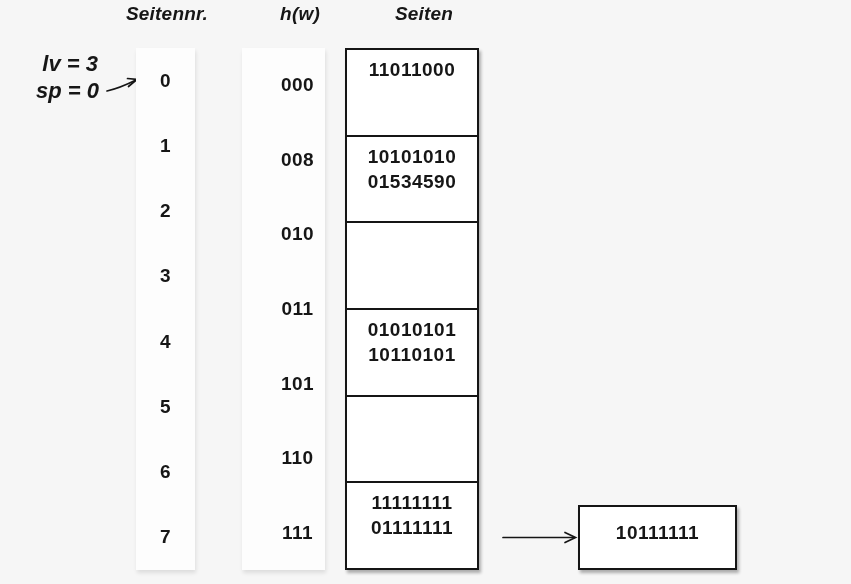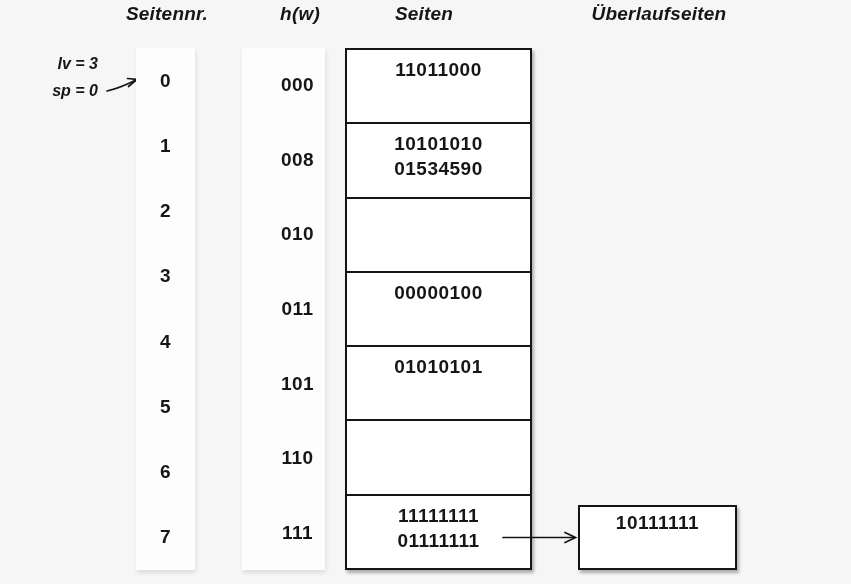--- a/index.html
+++ b/index.html
@@ -26,21 +26,21 @@
     white-space:nowrap;
     letter-spacing:0.2px;
   }
   
   .annot{
     position:absolute;
     left:36px;
     top:50px;
     width:62px;
     text-align:right;
-    font-size:16px;
+    font-size:22px;
     font-style:italic;
     font-weight:bold;
     line-height:27px;
     white-space:nowrap;
   }
   .arrow-svg{position:absolute;}
   
   .strip{
     position:absolute;
     top:48px;
@@ -68,21 +68,21 @@
     justify-content:center;
     font-size:19px;
     font-weight:bold;
     letter-spacing:0.5px;
   }
   
   .bucket-box{
     position:absolute;
     left:345px;
     top:48px;
-    width:187px;
+    width:134px;
     height:522px;
     background:#ffffff;
     border:2px solid #151515;
     box-sizing:border-box;
     box-shadow:2px 3px 3px rgba(0,0,0,0.30);
     display:flex;
     flex-direction:column;
   }
   .cell{
     flex:1;
@@ -101,38 +101,37 @@
   .overflow-box{
     position:absolute;
     left:578px;
     top:505px;
     width:159px;
     height:65px;
     background:#ffffff;
     border:2px solid #151515;
     box-sizing:border-box;
     box-shadow:2px 3px 3px rgba(0,0,0,0.30);
-    padding-top:3px;
+    padding-top:13px;
     text-align:center;
     font-size:19px;
     font-weight:bold;
     line-height:25px;
     letter-spacing:0.5px;
   }
   svg line, svg path{stroke:#151515;stroke-width:1.7;fill:none;stroke-linecap:round;}
 </style>
 </head>
 <body>
 
 <div class="stage">
 
   <div class="hdr" style="left:167px">Seitennr.</div>
   <div class="hdr" style="left:300px">h(w)</div>
   <div class="hdr" style="left:424px">Seiten</div>
-  <div class="hdr" style="left:659px">Überlaufseiten</div>
 
   <div class="annot">
     <div>lv = 3</div>
     <div>sp = 0</div>
   </div>
   <svg class="arrow-svg" style="left:104px;top:72px" width="40" height="26">
     <path d="M3,19 Q16,16 32,8"></path>
     <path d="M24.5,14.5 L33,7.5 L23.5,6.5"></path>
   </svg>
 
@@ -167,25 +166,22 @@
     </div>
     <div class="cell">
       <div>10101010</div>
       <div>01534590</div>
     </div>
     <div class="cell">
       <div></div>
       <div></div>
     </div>
     <div class="cell">
-      <div>00000100</div>
-      <div></div>
-    </div>
-    <div class="cell">
       <div>01010101</div>
+      <div>10110101</div>
     </div>
     <div class="cell">
       <div></div>
       <div></div>
     </div>
     <div class="cell">
       <div>11111111</div>
       <div>01111111</div>
     </div>
   </div>

